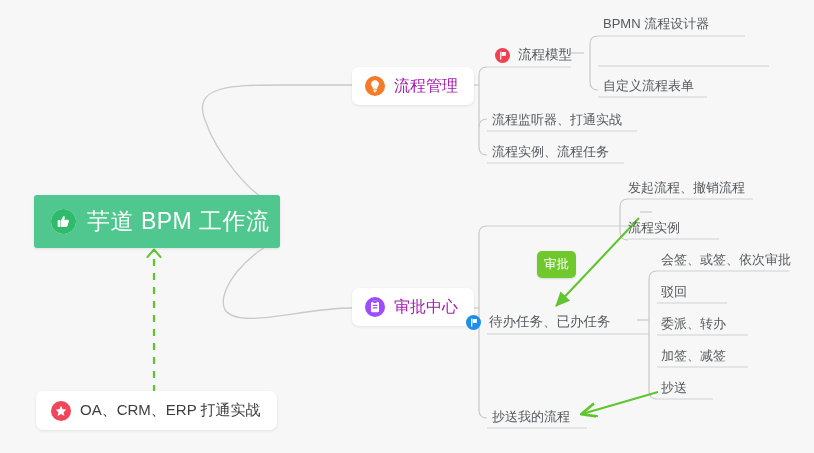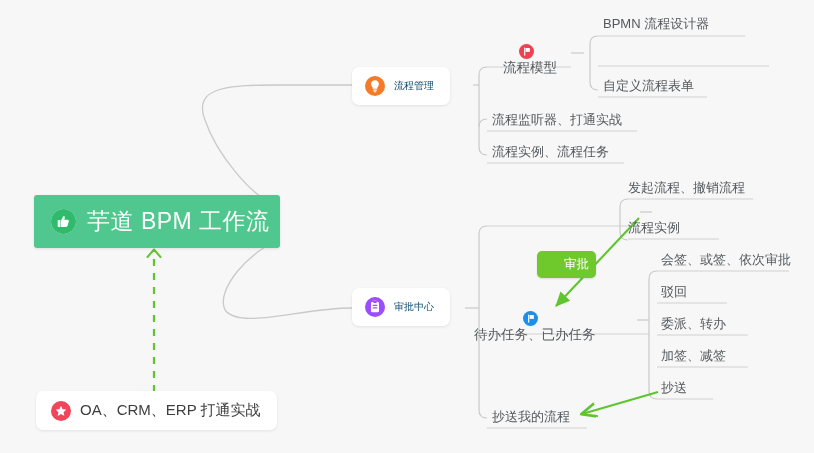--- a/index.html
+++ b/index.html
@@ -59,41 +59,40 @@
     border-radius: 7px;
     display: flex;
     align-items: center;
     padding: 0 16px 0 13px;
     box-sizing: border-box;
     box-shadow: 0 1px 3px rgba(0,0,0,0.09);
     height: 38px;
     white-space: nowrap;
   }
   .card-label {
-    font-size: 10px;
-    color: #0c4a6e;
+    font-size: 16px;
+    color: #a21caf;
     margin-left: 9px;
   }
   #node-flow-mgmt { left: 352px; top: 67px; }
   #node-approval  { left: 352px; top: 288px; }
   #node-oa {
     left: 36px; top: 391px; height: 39px; padding-left: 15px;
   }
   #node-oa .card-label { font-size: 15px; color: #3e3e3e; }
 
   
   .topic {
     position: absolute;
     display: flex;
     align-items: center;
     white-space: nowrap;
     font-size: 13.5px;
     color: #555a5e;
     height: 22px;
-    flex-direction: column;
   }
   .topic .topic-text { margin-left: 8px; }
 
   
   .leaf {
     position: absolute;
     white-space: nowrap;
     font-size: 13px;
     color: #55595d;
     height: 20px;
@@ -105,21 +104,20 @@
   .green-tag {
     position: absolute;
     background: #6fc92c;
     border-radius: 5px;
     color: #ffffff;
     font-size: 12.5px;
     display: flex;
     align-items: center;
     justify-content: center;
     box-shadow: 0 1px 2px rgba(0,0,0,0.12);
-    padding-left: 20px;
   }
   #tag-approve { left: 537px; top: 251px; width: 39px; height: 27px; }
 
   
   .icon-circle {
     border-radius: 50%;
     display: inline-flex;
     align-items: center;
     justify-content: center;
     flex: 0 0 auto;

